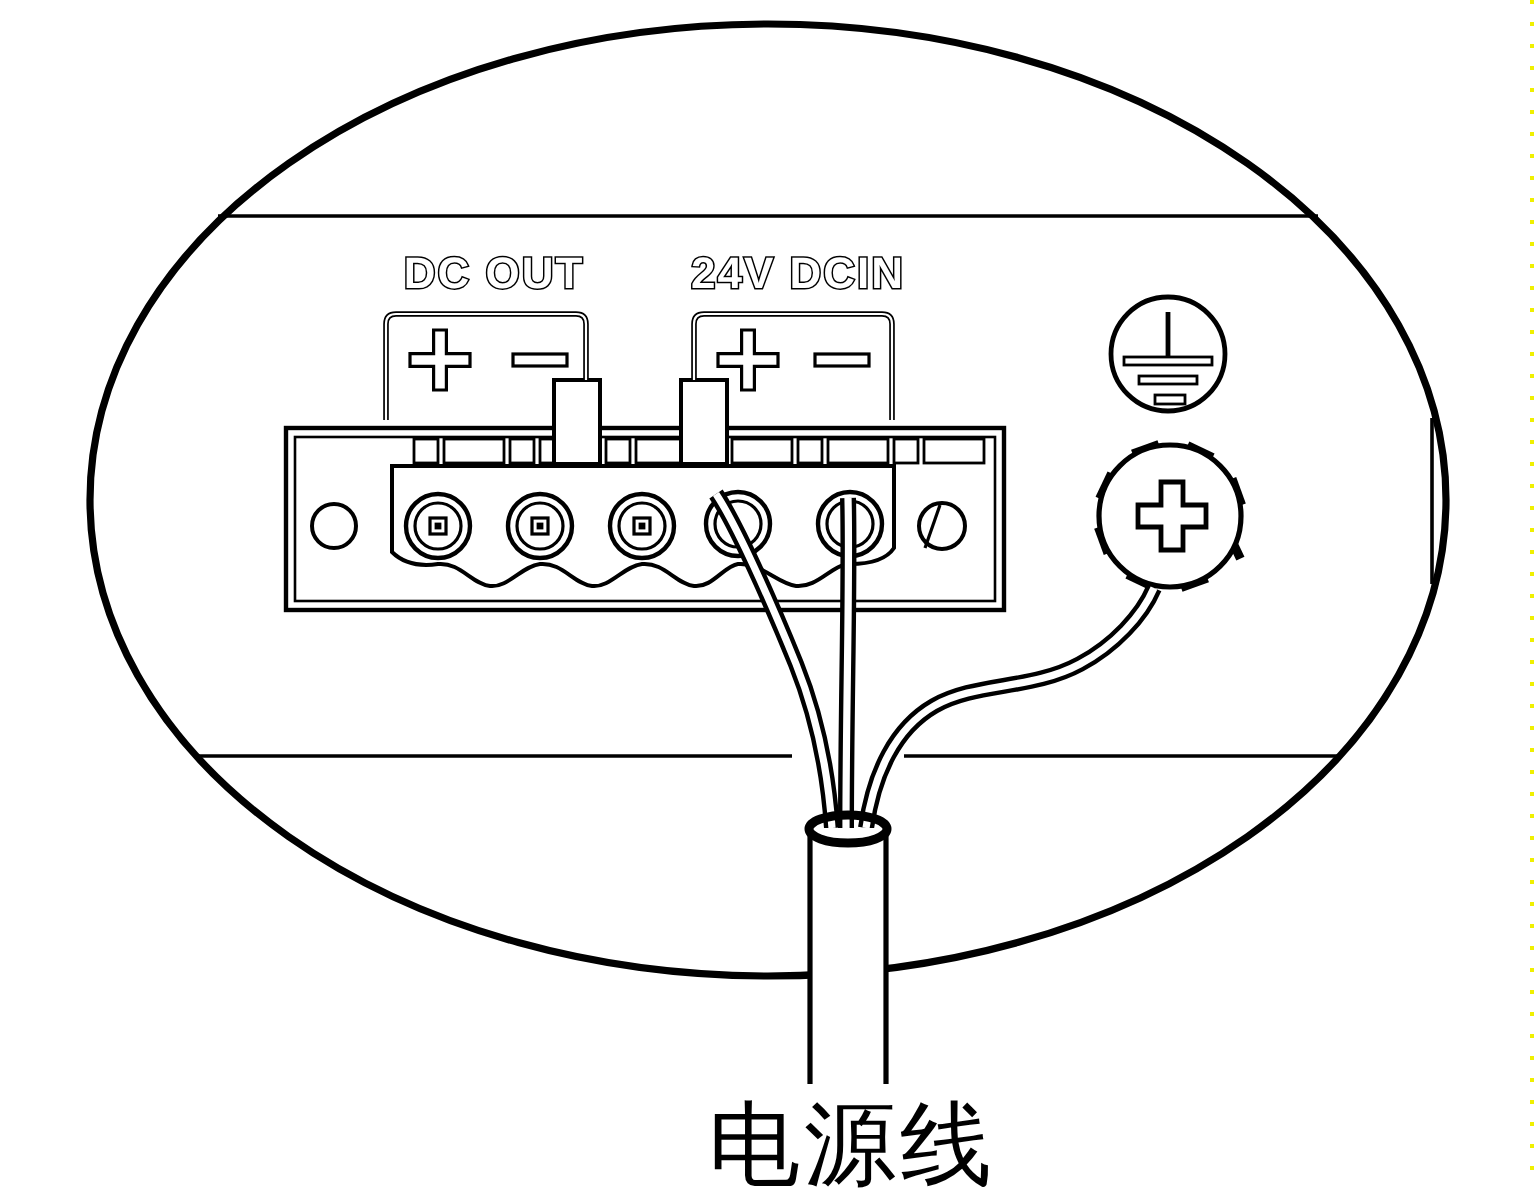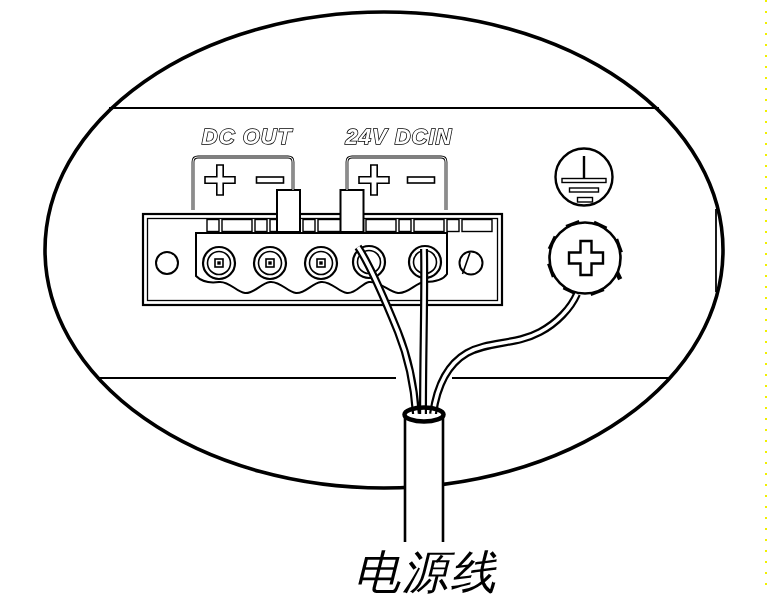--- a/index.html
+++ b/index.html
@@ -1,17 +1,17 @@
 <!DOCTYPE html>
 <html><head>
 <meta charset="utf-8">
 <style>
   html,body{margin:0;padding:0;background:#fff;}
   #stage{position:relative;width:768px;height:594px;background:#fff;overflow:hidden;
-         font-family:"Liberation Sans",sans-serif;font-style:italic;}
+         font-family:"Liberation Sans",sans-serif;}
   #stage svg{position:absolute;left:0;top:0;}
   .ink{stroke:#000;fill:none;}
   .wfill{fill:#fff;stroke:#000;}
   .outline-label{font-family:"Liberation Sans",sans-serif;font-weight:bold;font-size:22px;
                  letter-spacing:1px;fill:#fff;stroke:#000;stroke-width:1.5px;
                  paint-order:stroke;text-anchor:middle;}
   .cjk-label{font-family:"Liberation Sans",sans-serif;font-size:46px;fill:#000;
              letter-spacing:2px;text-anchor:middle;}
   #page-dots{position:absolute;right:1px;top:0;width:2px;height:594px;}
 </style>

